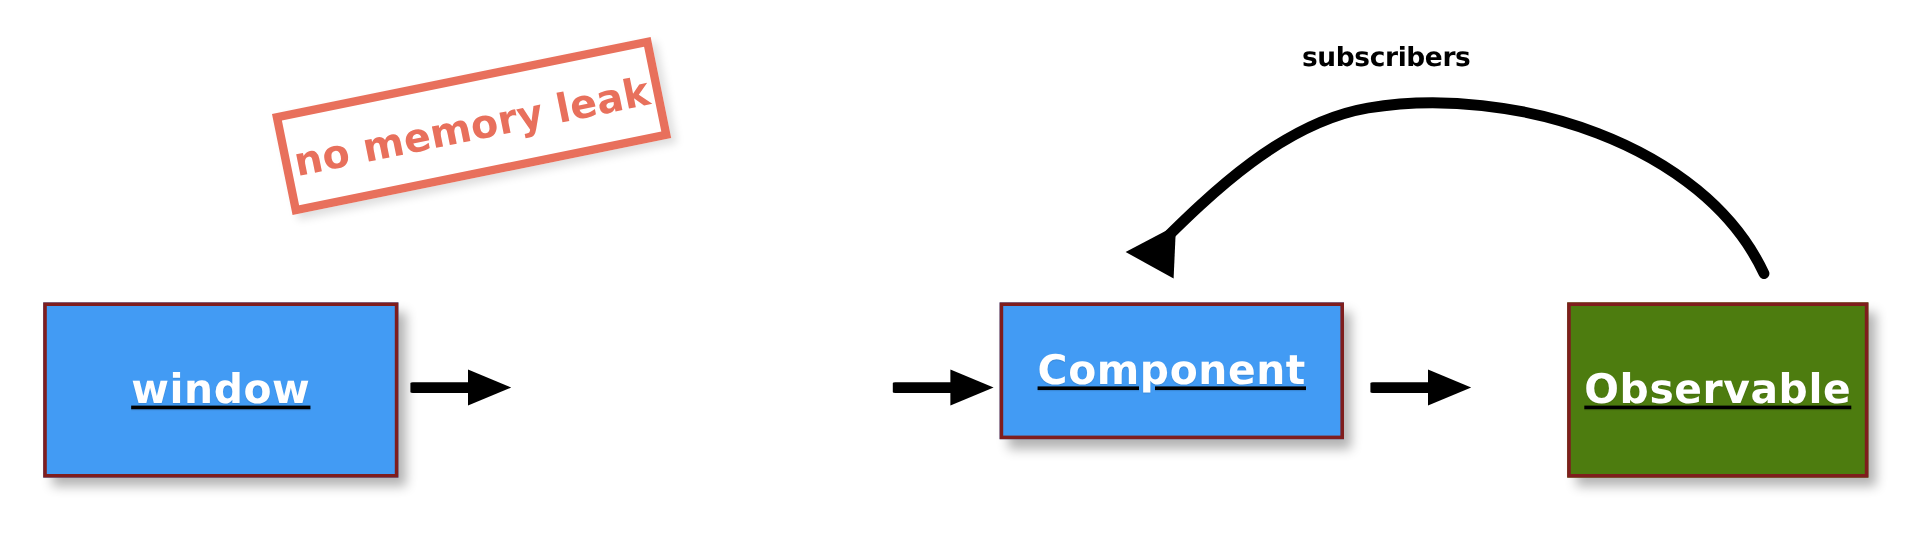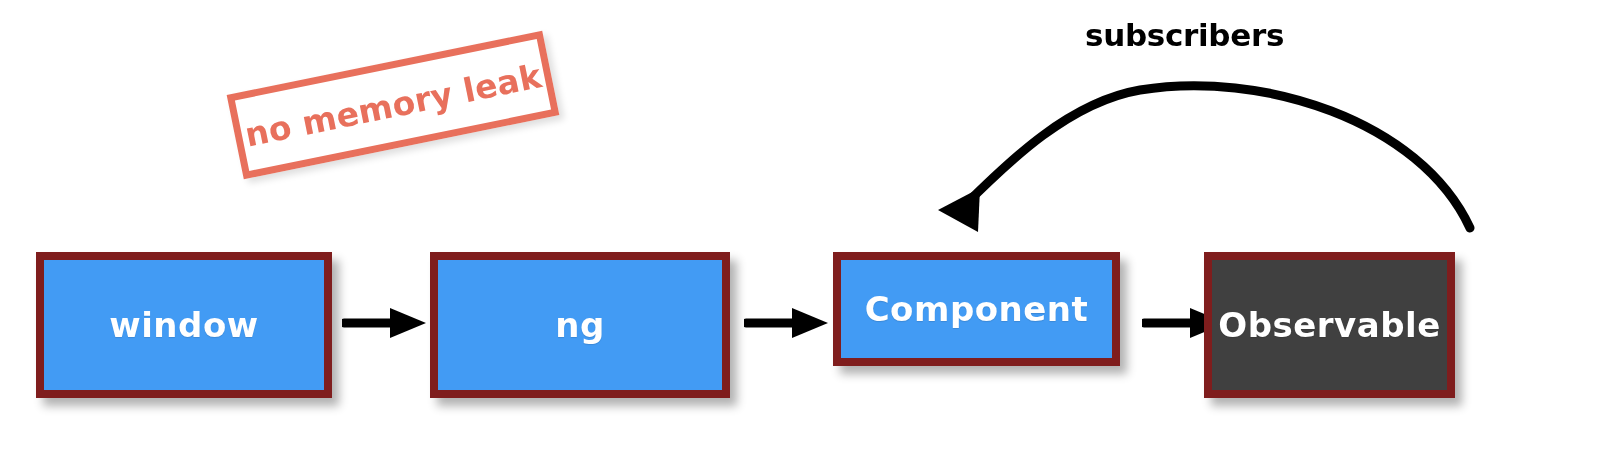--- a/index.html
+++ b/index.html
@@ -18,22 +18,23 @@
     overflow: hidden;
   }
 
   
   .node {
     position: absolute;
     box-sizing: border-box;
     display: flex;
     align-items: center;
     justify-content: center;
-    border: 8px solid #7f1d1d;
+    border: 3px solid #7f1d1d;
     box-shadow: 7px 8px 9px rgba(0,0,0,0.30);
+    text-decoration: underline;
   }
   .node-label {
     color: #ffffff;
     font-family: "DejaVu Sans", sans-serif;
     font-weight: bold;
     font-size: 34px;
     letter-spacing: 0.5px;
     line-height: 1;
     white-space: nowrap;
     text-shadow: 0 1px 1px rgba(0,0,0,0.12);
@@ -53,25 +54,25 @@
     top: 60px;
     width: 640px;
     height: 200px;
     overflow: visible;
   }
 
   
   #subscribers-label {
     position: absolute;
     left: 1085px;
-    top: 17px;
+    top: 36px;
     color: #000000;
     font-family: "DejaVu Sans", sans-serif;
     font-weight: bold;
-    font-size: 31px;
+    font-size: 22px;
     letter-spacing: -0.3px;
     white-space: nowrap;
   }
 
   
   #leak-sticker {
     position: absolute;
     left: 232px;
     top: 62px;
     width: 322px;
@@ -108,39 +109,36 @@
 
   <div class="node" style="left:36px; top:252px; width:296px; height:146px; background:#429bf4;">
     <span class="node-label">window</span>
   </div>
 
   <svg class="arrow" style="left:342px; top:302px; width:86px;" viewBox="0 0 86 40">
     <line x1="2" y1="21" x2="54" y2="21" stroke="#000000" stroke-width="9" stroke-linecap="round"></line>
     <polygon points="48,6 84,21 48,36" fill="#000000"></polygon>
   </svg>
 
-  <div class="node" style="left:430px; top:252px; width:300px; height:146px; background:#429bf4;">
-    <span class="node-label">ng</span>
-  </div>
 
   <svg class="arrow" style="left:744px; top:302px; width:86px;" viewBox="0 0 86 40">
     <line x1="2" y1="21" x2="54" y2="21" stroke="#000000" stroke-width="9" stroke-linecap="round"></line>
     <polygon points="48,6 84,21 48,36" fill="#000000"></polygon>
   </svg>
 
   <div class="node" style="left:833px; top:252px; width:287px; height:114px; background:#429bf4;">
     <span class="node-label">Component</span>
   </div>
 
   <svg class="arrow" style="left:1142px; top:302px; width:86px;" viewBox="0 0 86 40">
     <line x1="2" y1="21" x2="54" y2="21" stroke="#000000" stroke-width="9" stroke-linecap="round"></line>
     <polygon points="48,6 84,21 48,36" fill="#000000"></polygon>
   </svg>
 
-  <div class="node" style="left:1204px; top:252px; width:251px; height:146px; background:#404040;">
+  <div class="node" style="left:1306px; top:252px; width:251px; height:146px; background:#4d7c0f;">
     <span class="node-label">Observable</span>
   </div>
 
   <svg id="curve-arrow" viewBox="0 0 640 200" xmlns="http://www.w3.org/2000/svg">
     <path d="M 570 168 C 520 60, 360 10, 240 30 C 170 42, 110 100, 62 148" fill="none" stroke="#000000" stroke-width="9" stroke-linecap="round"></path>
     <polygon points="38,150 80,128 78,172" fill="#000000"></polygon>
   </svg>
 
   <div id="subscribers-label">subscribers</div>
 

